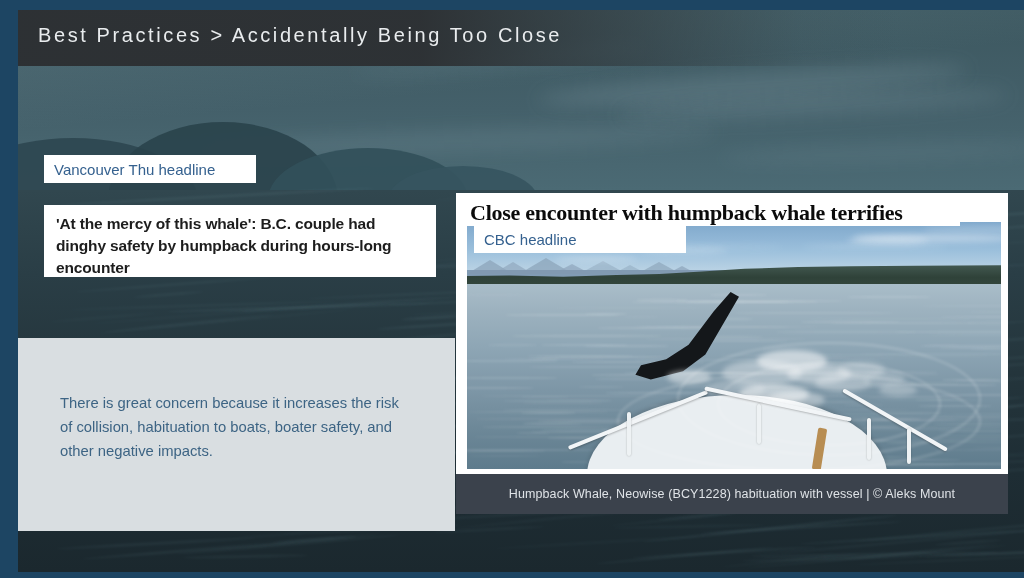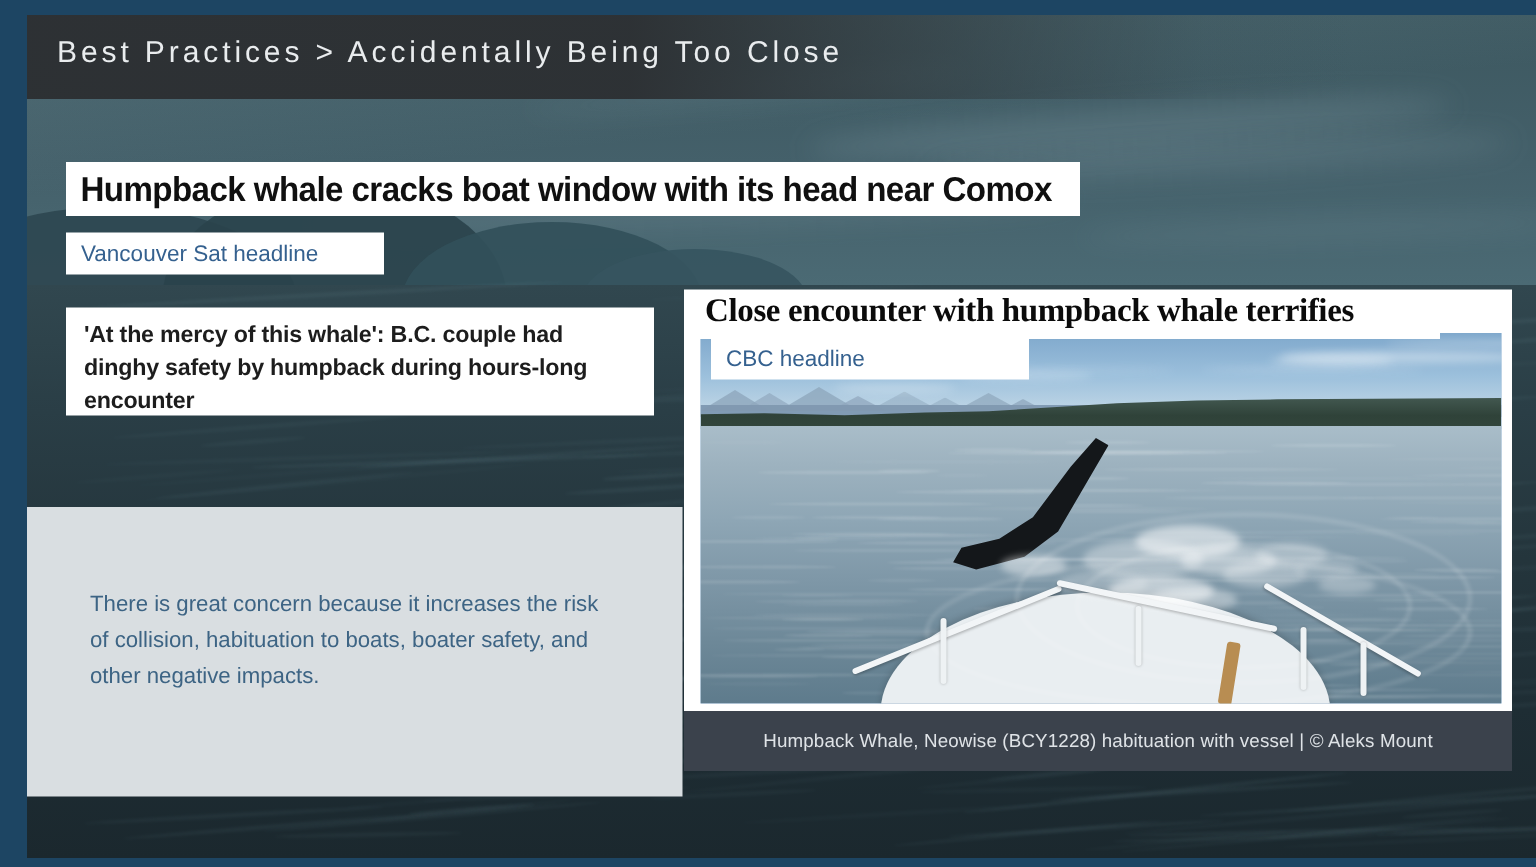--- a/index.html
+++ b/index.html
@@ -211,21 +211,21 @@
     font-size: 15px;
     color: #35618f;
   }
 
   #hl-cbc {
     left: 462px;
     top: 194px;
     width: 498px;
     height: 32px;
     display: flex;
-    align-items: flex-start;
+    align-items: flex-end;
     z-index: 18;
   }
   #hl-cbc .txt {
     padding-left: 8px;
     font-family: "Liberation Serif", serif;
     font-weight: 700;
     font-size: 22px;
     color: #0b0b0b;
     letter-spacing: -0.25px;
     white-space: nowrap;
@@ -613,25 +613,22 @@
         <div class="wave" style="top: 167.506px; left: 400.113px; width: 190.567px; opacity: 0.322204; transform: rotate(-5.81957deg);"></div>
       </div>
   </div>
 
   <div class="title-band">
     <div class="title-text">Best Practices &gt; Accidentally Being Too Close</div>
   </div>
 
   <div class="gray-panel"></div>
 
-  <div class="hl-box" id="hl-vs">
-    <div class="txt">Humpback whale cracks boat window with its head near Comox</div>
-  </div>
   <div class="hl-box" id="lbl-vs">
-    <div class="txt">Vancouver Sat headline</div>
+    <div class="txt">Vancouver Thu headline</div>
   </div>
 
   <div class="hl-box" id="hl-ctv">
     <div class="txt">'At the mercy of this whale': B.C. couple had dinghy safety by humpback during hours-long encounter</div>
   </div>
 
   <div class="body-copy">There is great concern because it increases the risk of collision, habituation to boats, boater safety, and other negative impacts.</div>
 
   <div class="photo-card">
     <div class="photo-inner" id="photo-inner">

